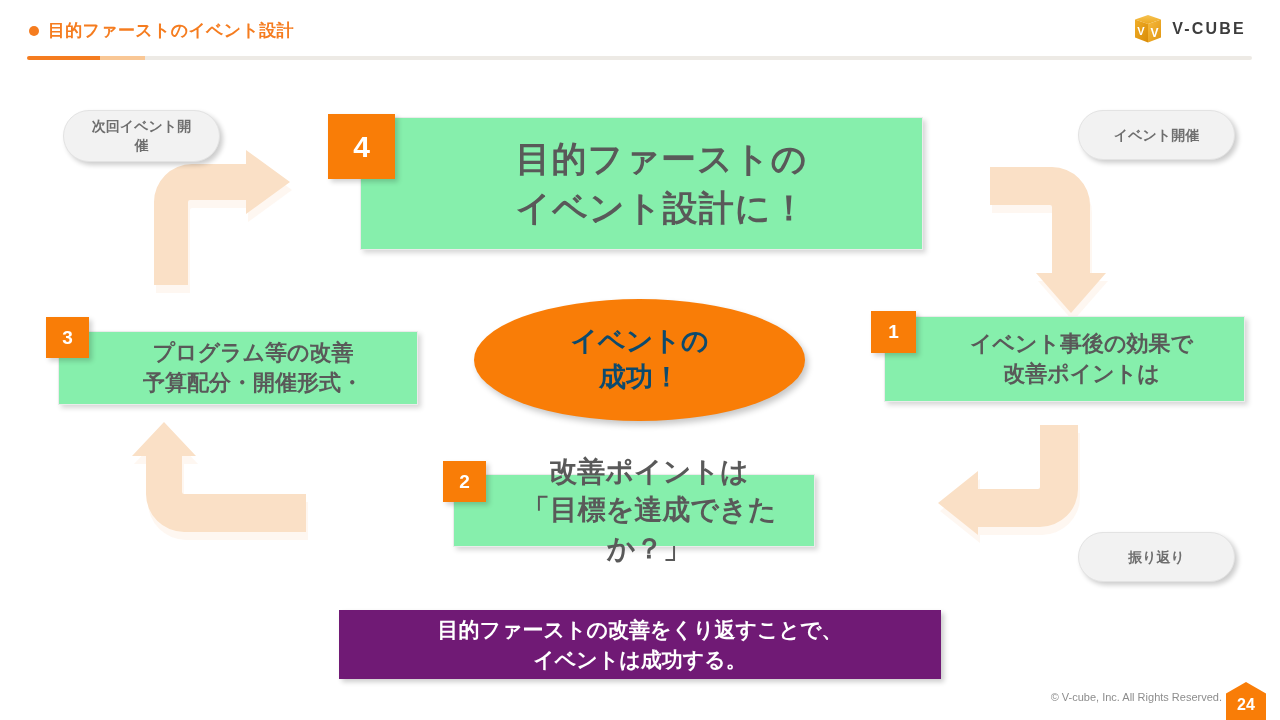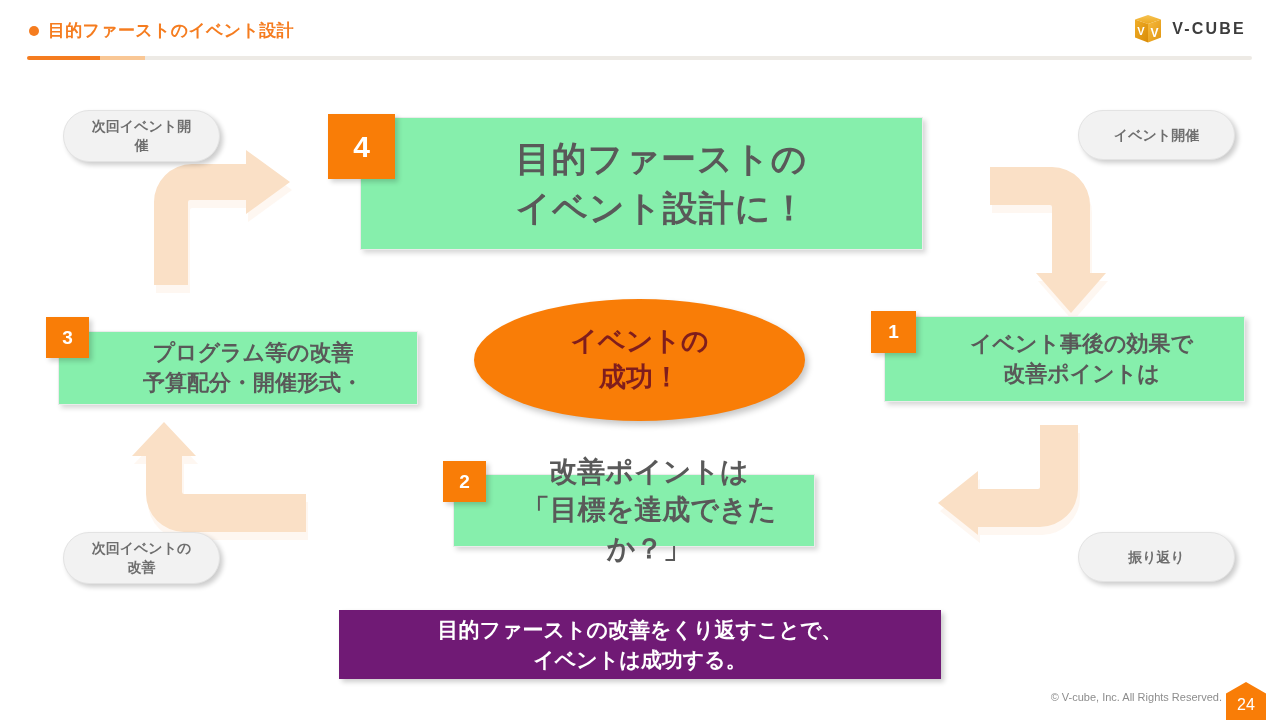--- a/index.html
+++ b/index.html
@@ -153,21 +153,21 @@
     position: absolute;
     left: 474px; top: 299px;
     width: 331px; height: 122px;
     background: #f97d07;
     border-radius: 50%;
     box-shadow: 3px 4px 6px rgba(0,0,0,0.22);
     display: flex;
     align-items: center;
     justify-content: center;
     text-align: center;
-    color: #7f1d1d;
+    color: #0c4a6e;
     font-size: 27px;
     font-weight: bold;
     line-height: 1.32;
   }
 
   
   .pill {
     position: absolute;
     background: #f2f2f2;
     border: 1px solid #e3e3e3;
@@ -222,21 +222,21 @@
     height: 38px;
     background: #f97d07;
     clip-path: polygon(50% 0%, 100% 30%, 100% 100%, 0% 100%, 0% 30%);
     display: flex;
     align-items: center;
     justify-content: center;
     padding-top: 8px;
     box-sizing: border-box;
     color: #ffffff;
     font-size: 16px;
-    font-weight: normal;
+    font-weight: bold;
   }
 
   
   .arrow-svg { position: absolute; overflow: visible; }
 </style>
 </head>
 <body>
 
 <div id="slide">
 
@@ -332,26 +332,20 @@
     <div>
       <div>イベント開催</div>
     </div>
   </div>
   <div class="pill" id="pill-tl">
     <div>
       <div>次回イベント開</div>
       <div>催</div>
     </div>
   </div>
-  <div class="pill" id="pill-bl">
-    <div>
-      <div>次回イベントの</div>
-      <div>改善</div>
-    </div>
-  </div>
   <div class="pill" id="pill-br">
     <div>
       <div>振り返り</div>
     </div>
   </div>
 
   <div id="banner">
     <div>
       <div>目的ファーストの改善をくり返すことで、</div>
       <div>イベントは成功する。</div>

